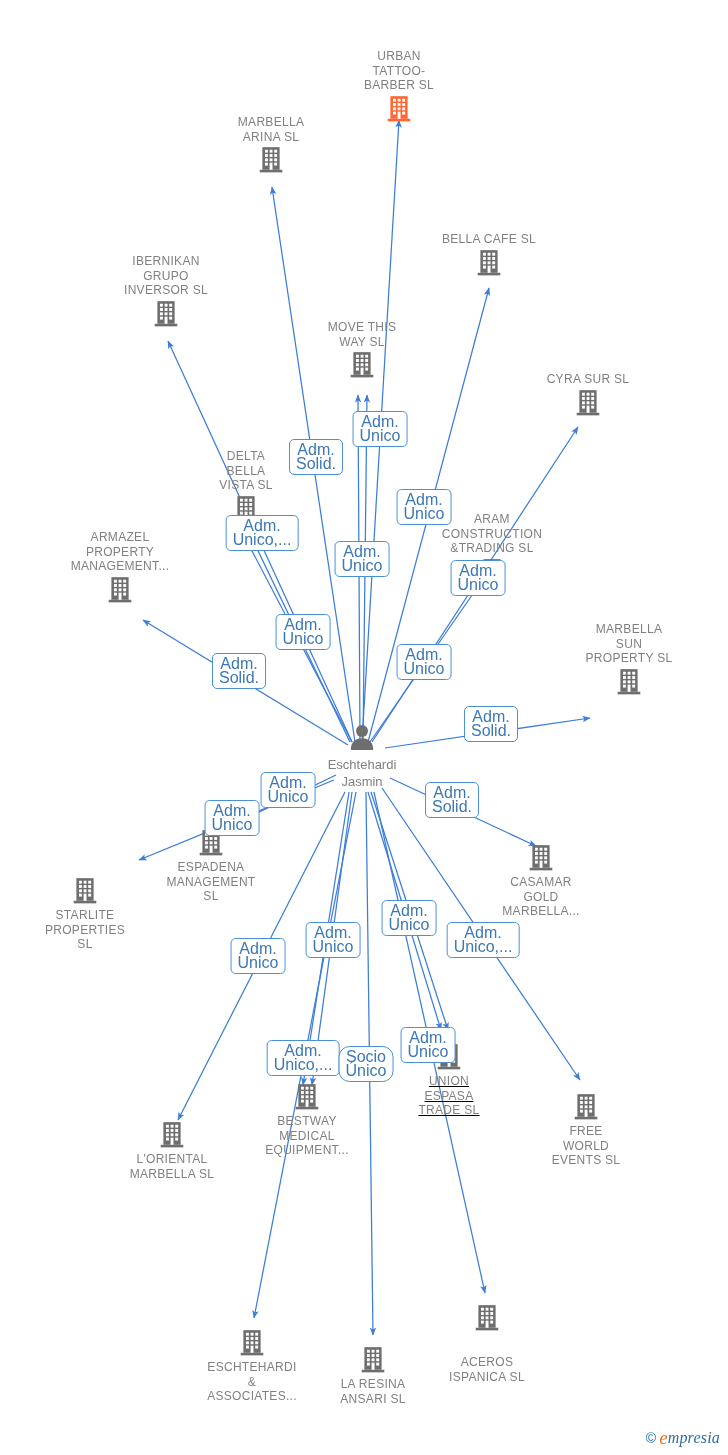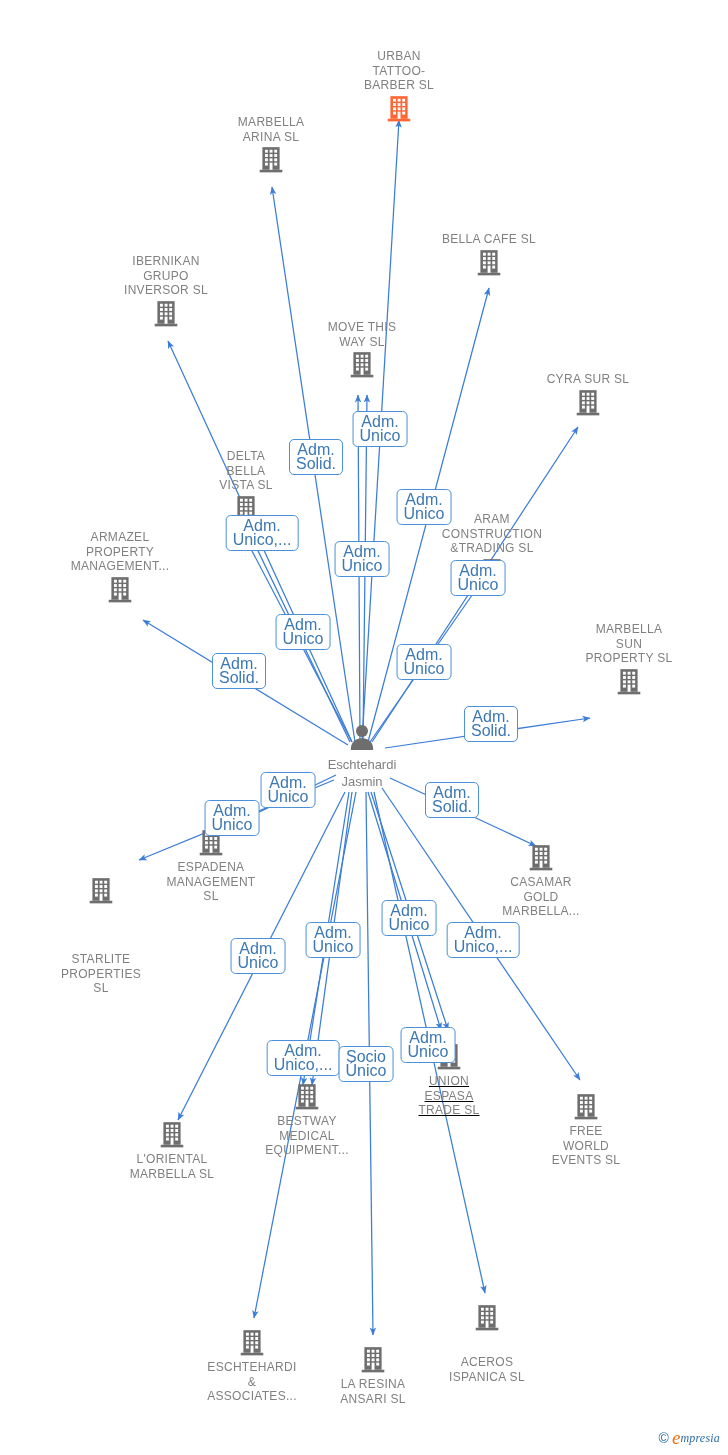--- a/index.html
+++ b/index.html
@@ -90,21 +90,21 @@
   }
   #watermark .brand-e {
     color: #f2700f;
     font-style: italic;
     font-size: 19px;
     font-family: "Liberation Serif", serif;
   }
   #watermark .brand-rest {
     color: #2e6da4;
     font-style: italic;
-    font-size: 12px;
+    font-size: 16px;
     letter-spacing: 0.2px;
     font-family: "Liberation Serif", serif;
   }
 </style>
 </head>
 <body>
 
 <div id="canvas">
 
   <svg id="edges" viewBox="0 0 728 1455">
@@ -381,21 +381,21 @@
             <rect x="10.7" y="12.4" width="2.7" height="2.7" fill="#ffffff"></rect>
             <rect x="15" y="12.4" width="2.7" height="2.7" fill="#ffffff"></rect>
             <rect x="6.4" y="16.4" width="2.7" height="2.7" fill="#ffffff"></rect>
             <rect x="15" y="16.4" width="2.7" height="2.7" fill="#ffffff"></rect>
             <rect x="10.7" y="16.4" width="2.7" height="6.6" fill="#ffffff"></rect>
           </svg></div>
         <div class="node-label">CASAMAR
 GOLD
 MARBELLA...</div>
       </div>
-      <div class="node" style="left: 101px; top: 875px; transform: translate(-50%, 0px); gap: 44px;">
+      <div class="node" style="left: 85px; top: 875px; transform: translate(-50%, 0px);">
         <div class="node-icon"><svg width="26" height="28" viewBox="0 0 24 26">
             <path d="M4 2 H20 V23 H4 Z" fill="#6E6E6E"></path>
             <rect x="1.5" y="23" width="21" height="2.4" fill="#6E6E6E"></rect>
             <rect x="6.4" y="4.4" width="2.7" height="2.7" fill="#ffffff"></rect>
             <rect x="10.7" y="4.4" width="2.7" height="2.7" fill="#ffffff"></rect>
             <rect x="15" y="4.4" width="2.7" height="2.7" fill="#ffffff"></rect>
             <rect x="6.4" y="8.4" width="2.7" height="2.7" fill="#ffffff"></rect>
             <rect x="10.7" y="8.4" width="2.7" height="2.7" fill="#ffffff"></rect>
             <rect x="15" y="8.4" width="2.7" height="2.7" fill="#ffffff"></rect>
             <rect x="6.4" y="12.4" width="2.7" height="2.7" fill="#ffffff"></rect>
@@ -594,21 +594,21 @@
       <div class="edge-label" style="left: 333px; top: 940px;">Adm.
 Unico</div>
       <div class="edge-label" style="left: 303px; top: 1058px;">Adm.
 Unico,...</div>
       <div class="edge-label" style="left: 409px; top: 918px;">Adm.
 Unico</div>
       <div class="edge-label" style="left: 428px; top: 1045px;">Adm.
 Unico</div>
       <div class="edge-label" style="left: 483px; top: 940px;">Adm.
 Unico,...</div>
-      <div class="edge-label" style="left: 366px; top: 1064px;">Socio
+      <div class="edge-label" style="left: 366px; top: 1064px; border-radius: 11px;">Socio
 Único</div>
     </div>
 
   <div id="watermark">
     <span class="copy">©</span>
       <span class="brand-e">e</span>
       <span class="brand-rest">mpresia</span>
   </div>
 
 </div>

